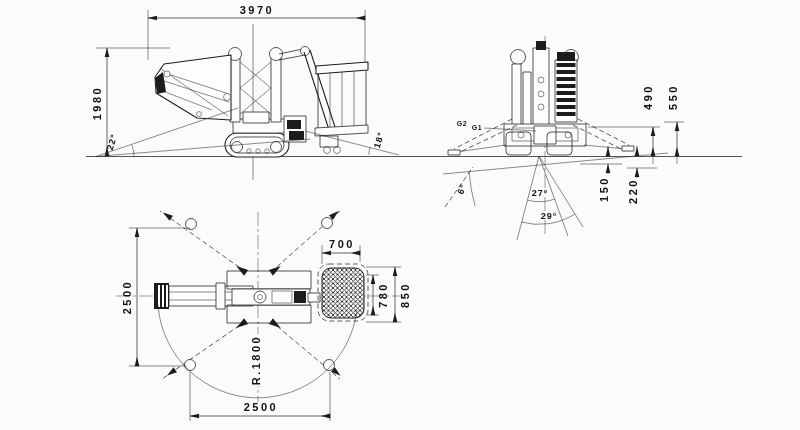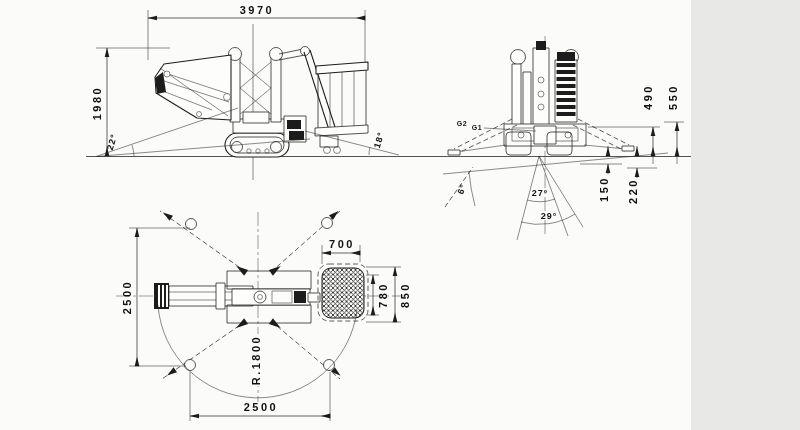--- a/index.html
+++ b/index.html
@@ -1,16 +1,16 @@
 <!DOCTYPE html>
 <html><head>
 <meta charset="utf-8">
 <style>
   html,body{margin:0;padding:0;background:#e8e8e6;}
-  #stage{width:691px;height:430px;background:#fbfbf9;position:relative;overflow:hidden;}
+  #stage{width:800px;height:430px;background:#fbfbf9;position:relative;overflow:hidden;}
   svg{display:block;}
   .ln  { stroke:#1c1c1c; stroke-width:1.05; fill:none; stroke-linejoin:round; }
   .ln2 { stroke:#1c1c1c; stroke-width:0.75; fill:none; stroke-linejoin:round; }
   .thin{ stroke:#2b2b2b; stroke-width:0.55; fill:none; }
   .dim { stroke:#222;    stroke-width:0.7;  fill:none; }
   .cl  { stroke:#3a3a3a; stroke-width:0.5;  fill:none; stroke-dasharray:14 3 3 3; }
   .dash{ stroke:#2a2a2a; stroke-width:0.75; fill:none; stroke-dasharray:5 3; }
   .wh  { fill:#fdfdfb; }
   .dk  { fill:#1c1c1c; stroke:none; }
   .dimtxt{ font:bold 11px "Liberation Sans",sans-serif; letter-spacing:2.5px; fill:#101010; }

